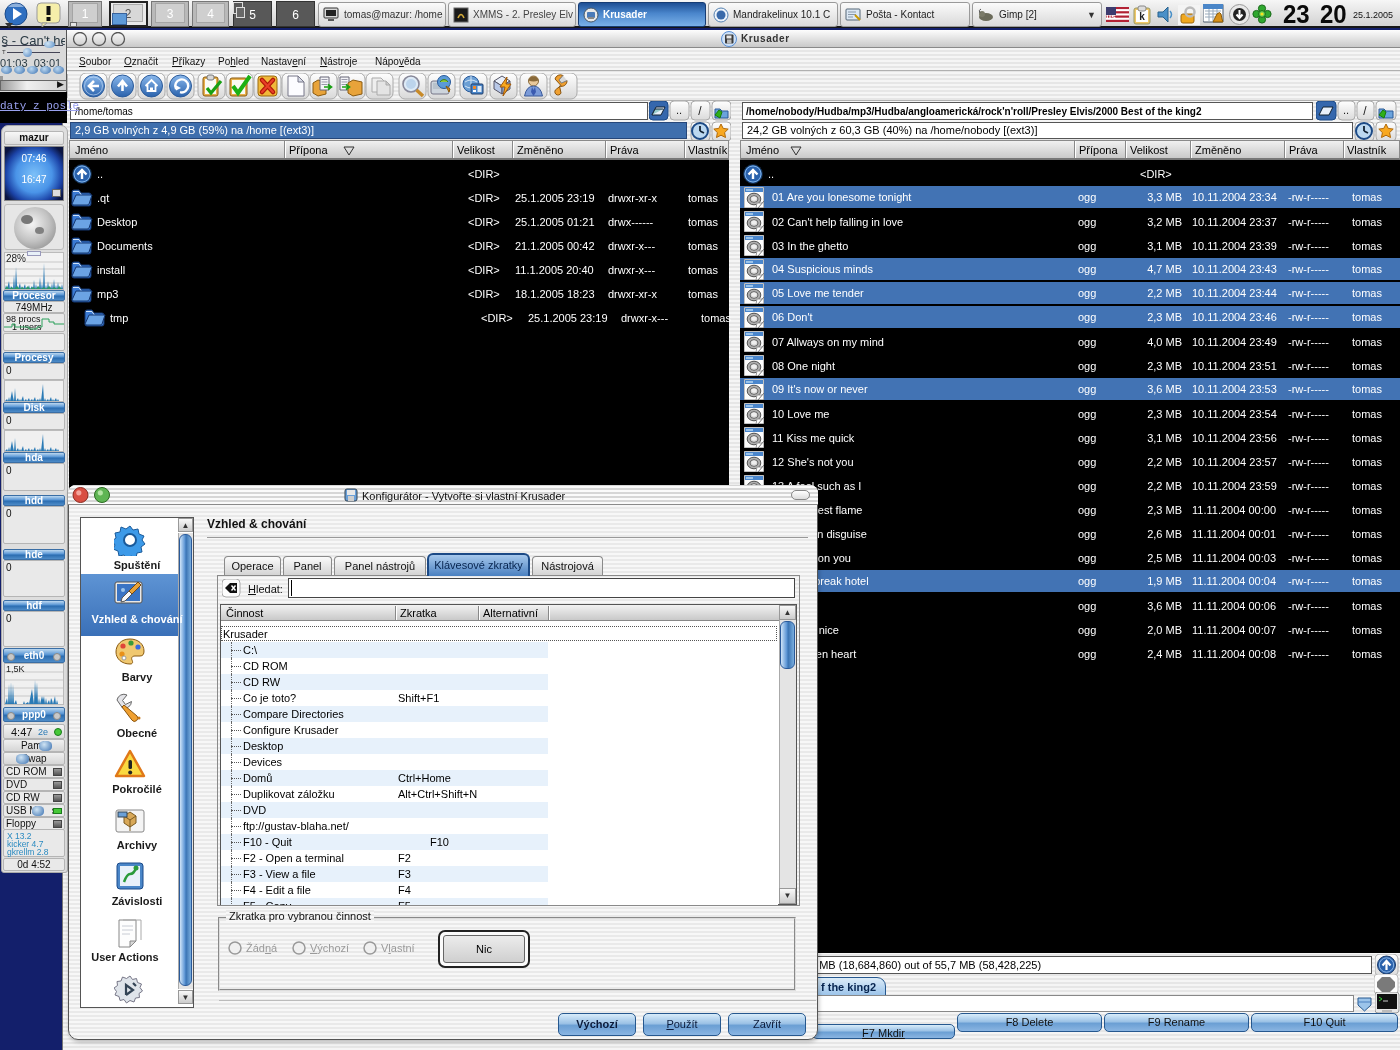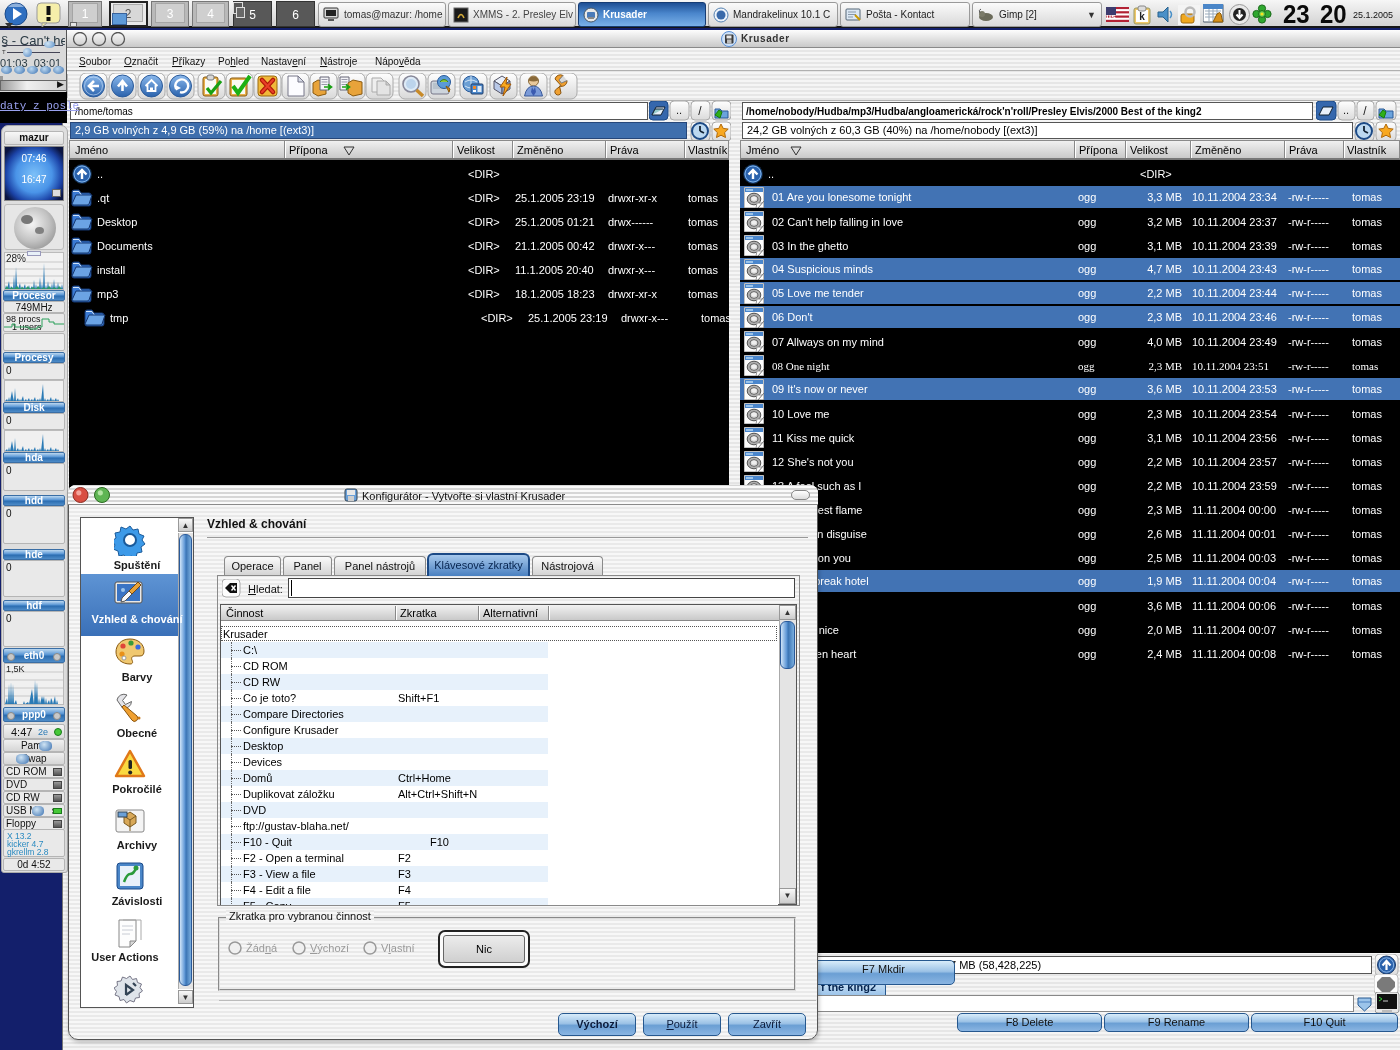--- a/index.html
+++ b/index.html
@@ -436,21 +436,21 @@
     <svg class="abs" style="left:4px;top:1px;" width="20" height="21">
       <use href="#oggicon"></use>
     </svg>
     <span class="cell" style="left:32px;">07 Allways on my mind</span>
     <span class="cell" style="left:338px;">ogg</span>
     <span class="cell" style="left:385px;width:57px;text-align:right;">4,0 MB</span>
     <span class="cell" style="left:452px;">10.11.2004 23:49</span>
     <span class="cell" style="left:548px;">-rw-r-----</span>
     <span class="cell" style="left:612px;">tomas</span>
   </div>
-<div class="row" style="left:740px;top:354px;width:660px;font-family:Liberation Serif, serif;">
+<div class="row" style="left:740px;top:354px;width:660px;">
     <svg class="abs" style="left:4px;top:1px;" width="20" height="21">
       <use href="#oggicon"></use>
     </svg>
     <span class="cell" style="left:32px;">08 One night</span>
     <span class="cell" style="left:338px;">ogg</span>
     <span class="cell" style="left:385px;width:57px;text-align:right;">2,3 MB</span>
     <span class="cell" style="left:452px;">10.11.2004 23:51</span>
     <span class="cell" style="left:548px;">-rw-r-----</span>
     <span class="cell" style="left:612px;">tomas</span>
   </div>
@@ -586,21 +586,21 @@
     <path d="M2 2 h13 v7 l-6.5 6 L2 9 Z" fill="#9cc4ea" stroke="#26588f"></path>
     <path d="M2 6 h13" stroke="#4a80c0"></path>
   </svg>
 <svg class="abs" style="left:1375px;top:992px;" width="25" height="22">
  <rect x="0" y="0" width="24" height="21" rx="3" fill="#e8e8e8" stroke="#999"></rect>
  <rect x="2" y="2" width="20" height="15" fill="#111"></rect>
  <path d="M4 5 l3 2 -3 2" stroke="#3c3" fill="none"></path>
     <path d="M8 9 h5" stroke="#ccc"></path>
  <rect x="7" y="18" width="10" height="2" fill="#bbb"></rect>
 </svg>
-<div class="dlgbtn" style="left:812px;top:960px;width:143px;height:25px;line-height:17px;color:#111;">F7 Mkdir</div>
+<div class="dlgbtn" style="left:812px;top:1024px;width:143px;height:15px;line-height:17px;color:#111;text-decoration:underline;">F7 Mkdir</div>
 <div class="dlgbtn" style="left:957px;top:1013px;width:145px;height:19px;line-height:17px;color:#111;">F8 Delete</div>
 <div class="dlgbtn" style="left:1104px;top:1013px;width:145px;height:19px;line-height:17px;color:#111;">F9 Rename</div>
 <div class="dlgbtn" style="left:1251px;top:1013px;width:147px;height:19px;line-height:17px;color:#111;">F10 Quit</div>
 
 <div class="abs" style="left:0;top:30px;width:67px;height:62px;background:#d9d9d9;border-right:1px solid #555;">
  <div class="abs" style="left:1px;top:3px;width:64px;font-size:13px;color:#2a3a44;white-space:nowrap;overflow:hidden;">§ - Can't help</div>
  <div class="abs" style="left:3px;top:15px;width:60px;border-top:1px solid #445;"></div>
  <div class="abs" style="left:44px;top:11px;width:11px;height:7px;background:radial-gradient(circle at 35% 35%,#cfe4f4,#5a8fc8);border-radius:50%;"></div>
  <div class="abs" style="left:2px;top:19px;font-size:6px;color:#333;">T</div>
  <div class="abs" style="left:7px;top:22px;width:53px;border-top:1px solid #445;"></div>

